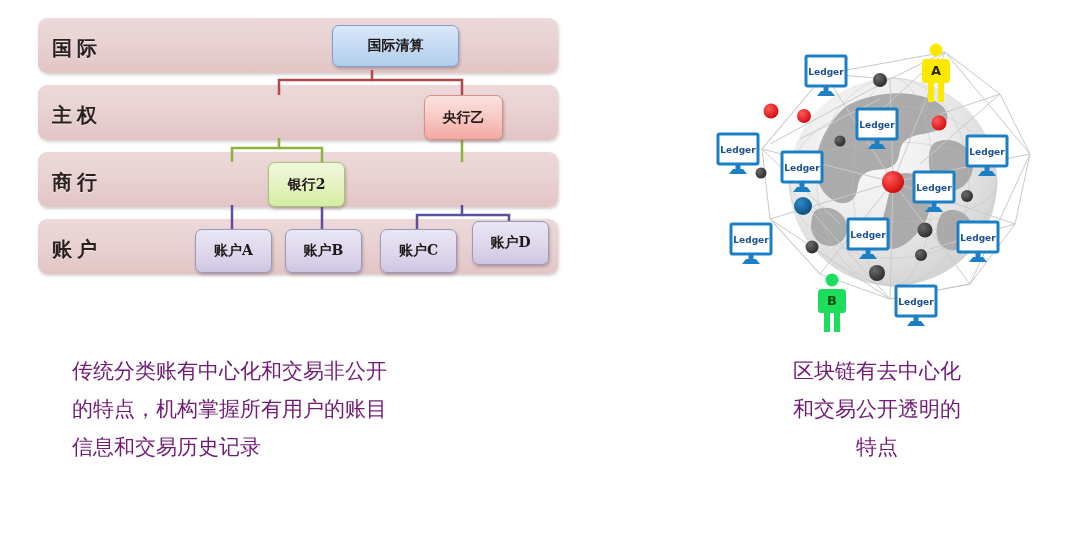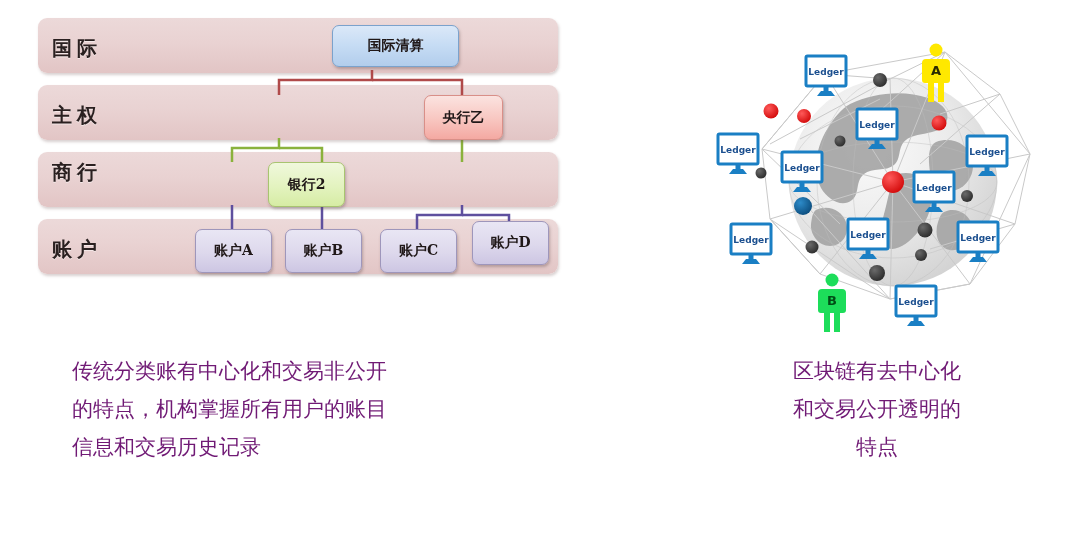--- a/index.html
+++ b/index.html
@@ -101,21 +101,21 @@
 
 <div id="left-diagram">
 
   <div class="band" style="top:18px"></div>
   <div class="band" style="top:85px"></div>
   <div class="band" style="top:152px"></div>
   <div class="band" style="top:219px"></div>
 
   <div class="band-label" style="top:35px">国际</div>
   <div class="band-label" style="top:102px">主权</div>
-  <div class="band-label" style="top:159px">商行</div>
+  <div class="band-label" style="top:169px">商行</div>
   <div class="band-label" style="top:236px">账户</div>
 
   <svg class="conn" style="left:0;top:0;width:600px;height:310px" viewBox="0 0 600 310">
 
     <path d="M372,70 L372,80 L279,80 L279,95" fill="none" stroke="#b04a4a" stroke-width="2.5"></path>
     <path d="M372,80 L462,80 L462,95" fill="none" stroke="#b04a4a" stroke-width="2.5"></path>
 
     <path d="M279,138 L279,148 L232,148 L232,162" fill="none" stroke="#8ab23c" stroke-width="2.5"></path>
     <path d="M279,148 L322,148 L322,162" fill="none" stroke="#8ab23c" stroke-width="2.5"></path>
 

